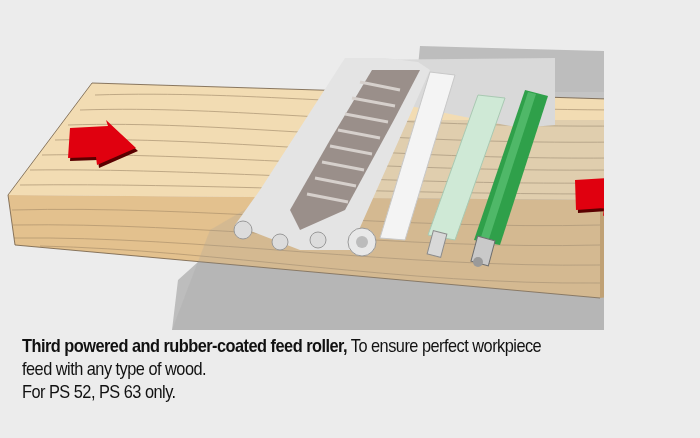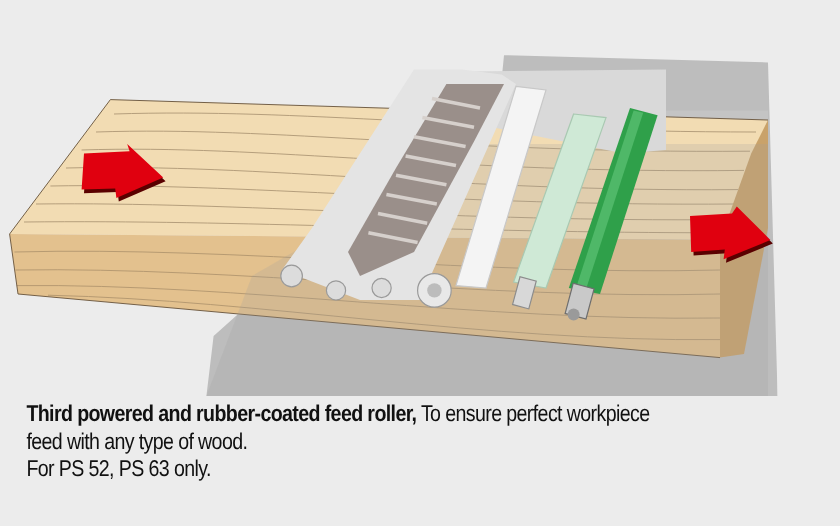--- a/index.html
+++ b/index.html
@@ -7,21 +7,20 @@
       padding: 0;
       background: #ececec;
     }
     .page {
       position: relative;
       width: 604px;
       height: 438px;
       background: #ececec;
       overflow: hidden;
       font-family: "Liberation Sans", sans-serif;
-      padding-left: 44px;
     }
     .illustration {
       position: absolute;
       left: 0;
       top: 0;
       width: 700px;
       height: 330px;
     }
     .caption {
       position: absolute;

